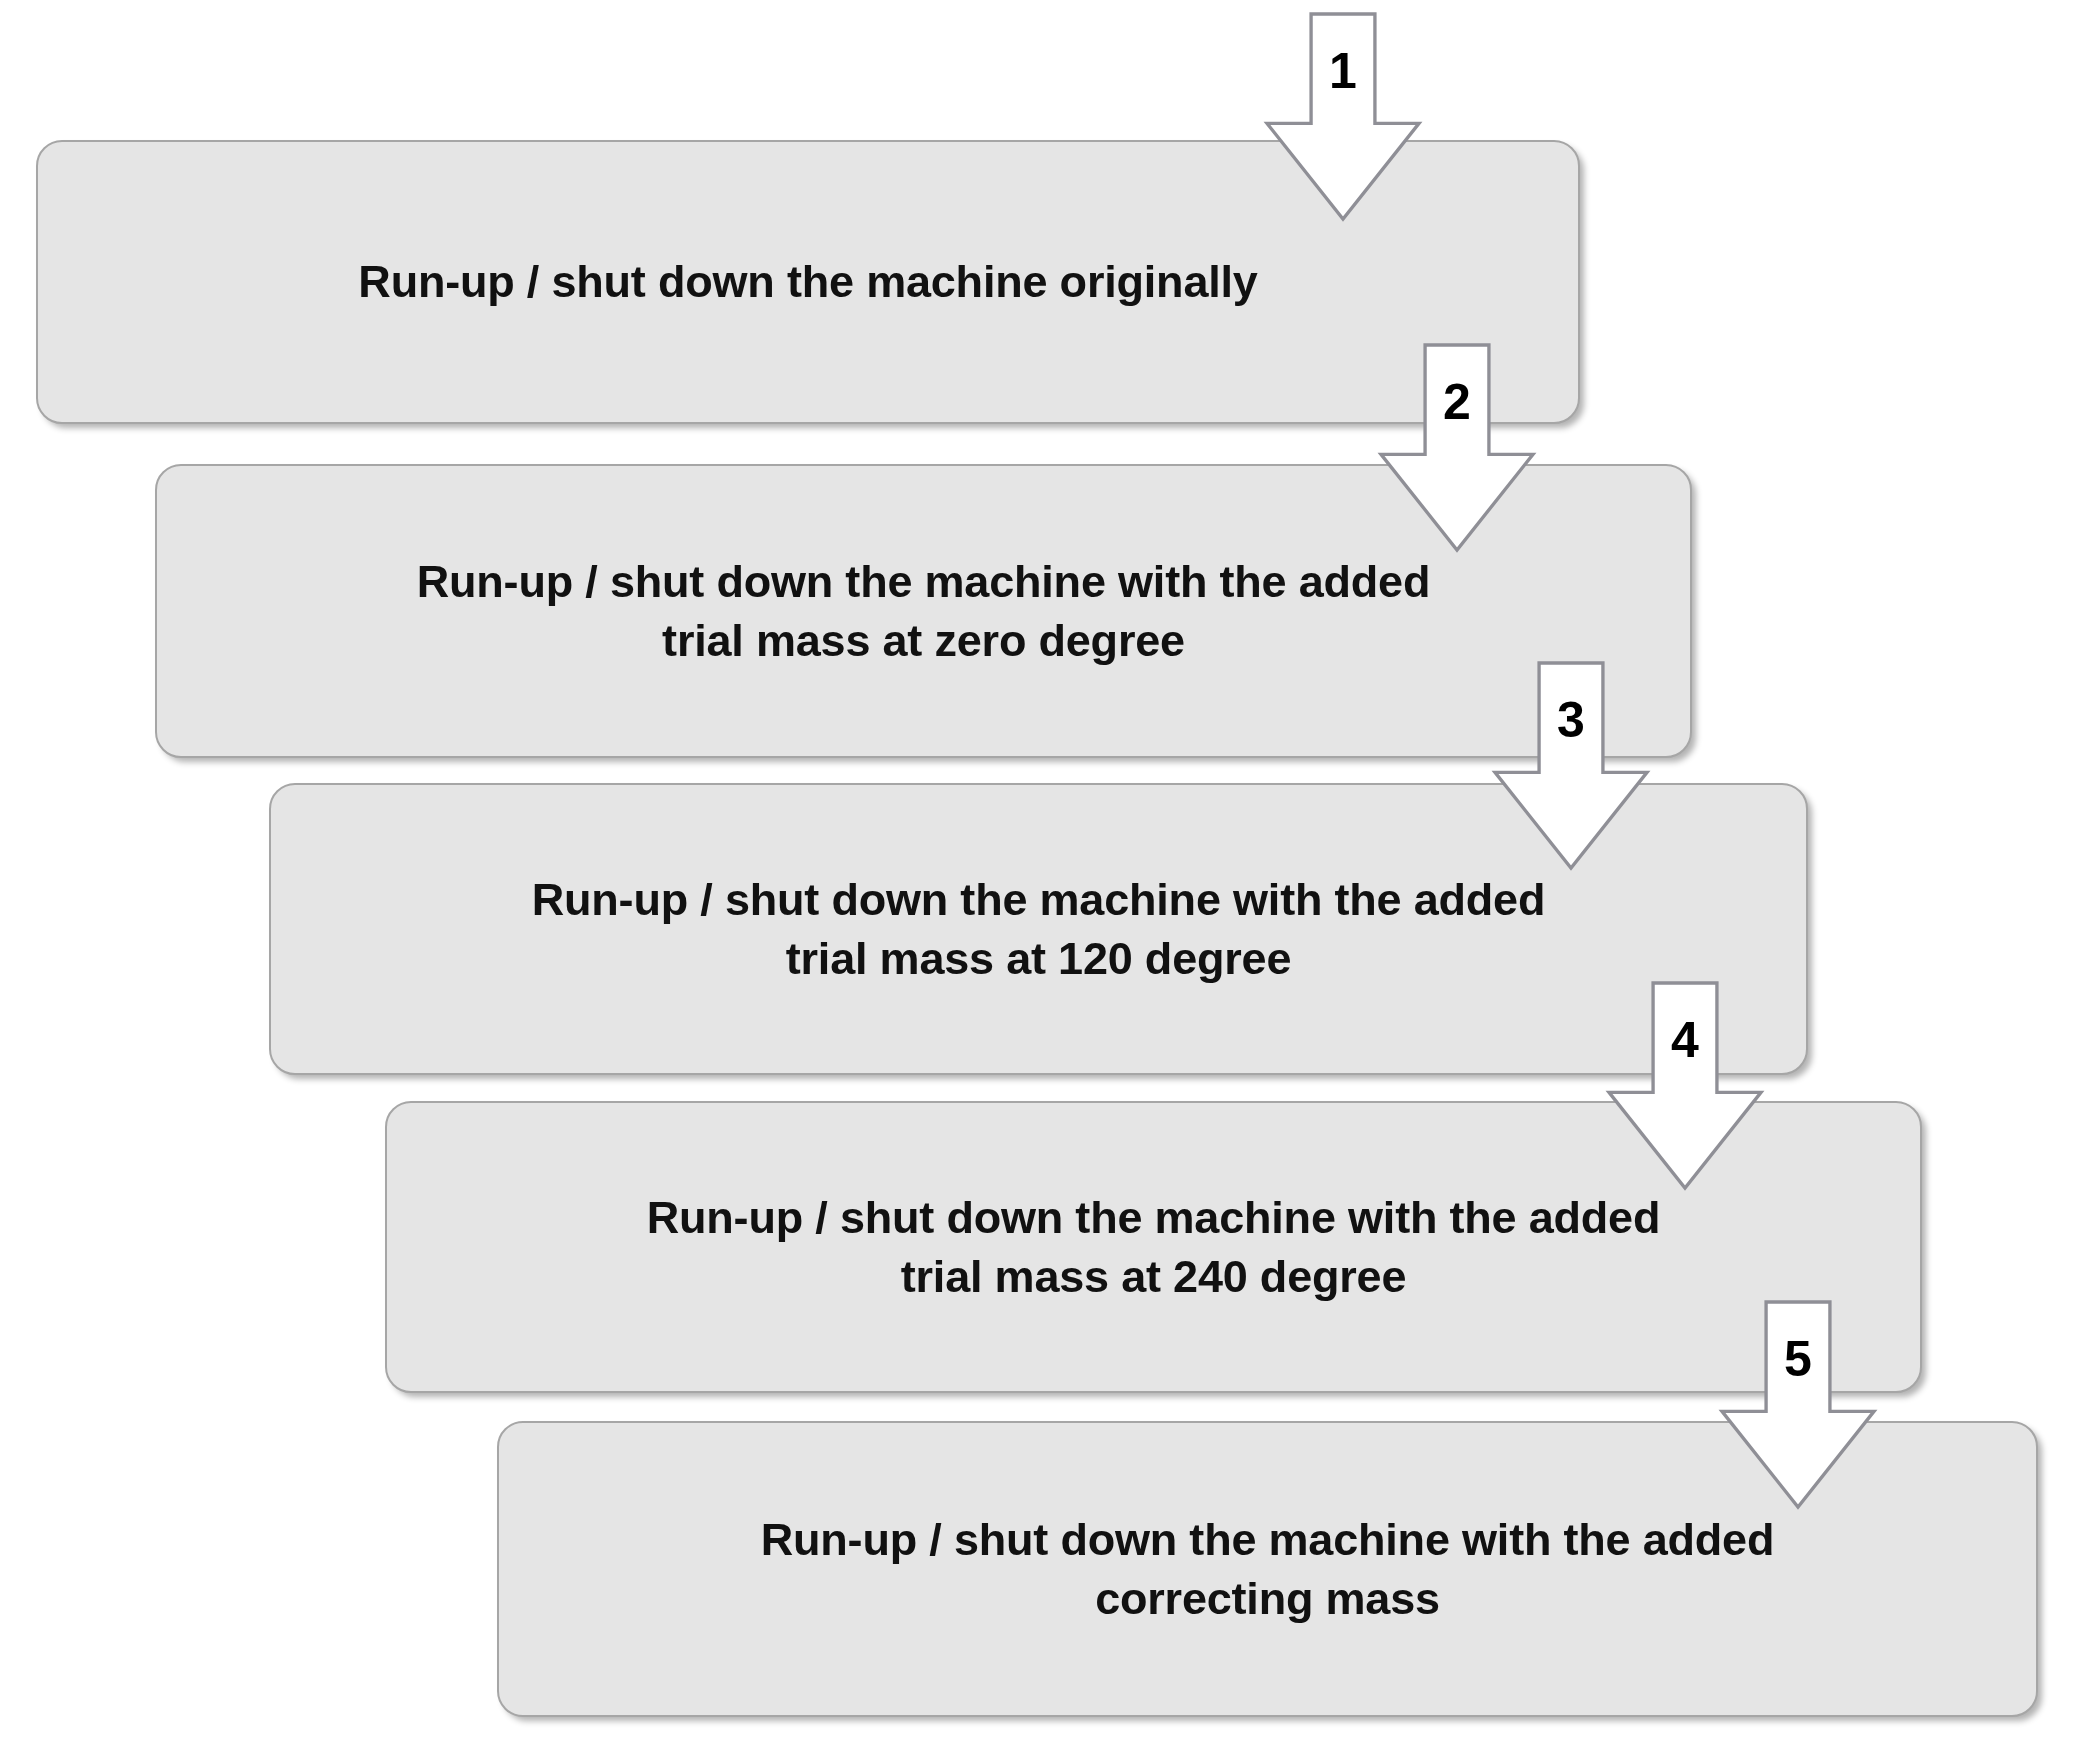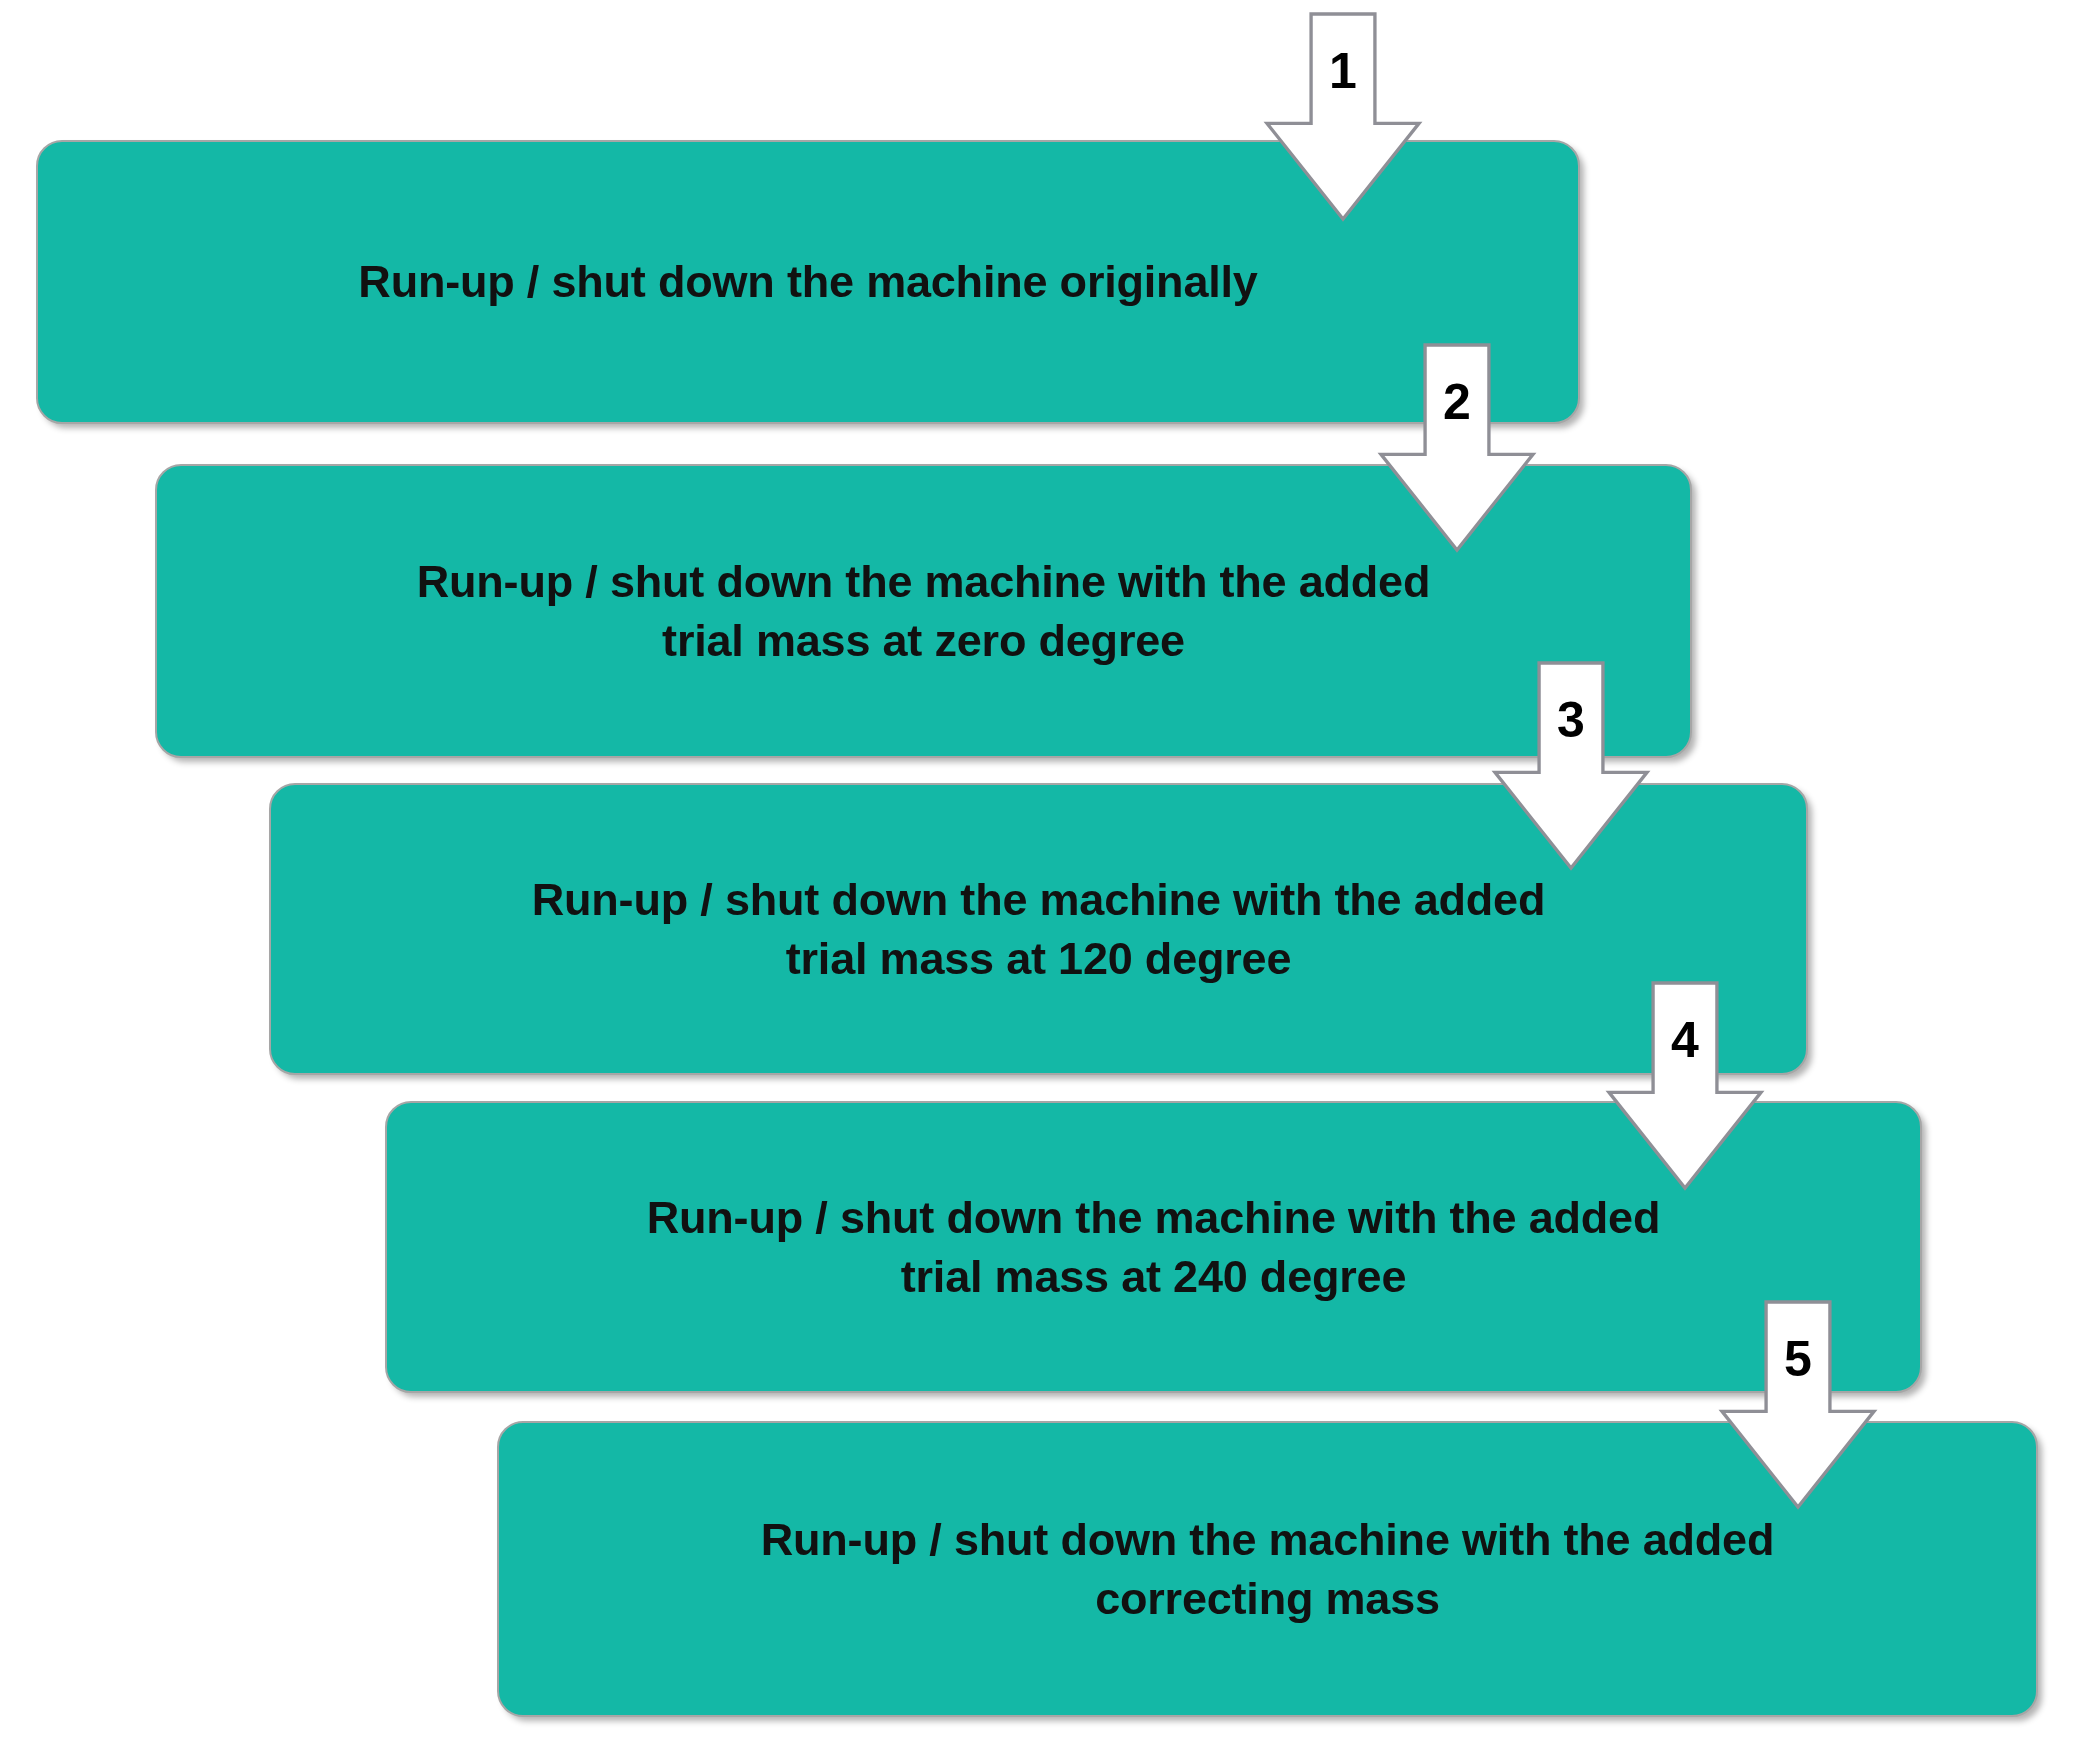--- a/index.html
+++ b/index.html
@@ -13,21 +13,21 @@
     height: 1756px;
     background: #ffffff;
     font-family: "Liberation Sans", sans-serif;
     overflow: hidden;
   }
 
   
   .proc-box {
     position: absolute;
     box-sizing: border-box;
-    background: #14b8a6;
+    background: #e5e5e5;
     border: 2.3px solid #a6a6a6;
     border-radius: 26px;
     box-shadow: 5.3px 5.3px 6.8px -1.5px rgba(0,0,0,0.30);
     display: flex;
     align-items: center;
     justify-content: center;
     z-index: 2;
   }
   .proc-text {
     text-align: center;

